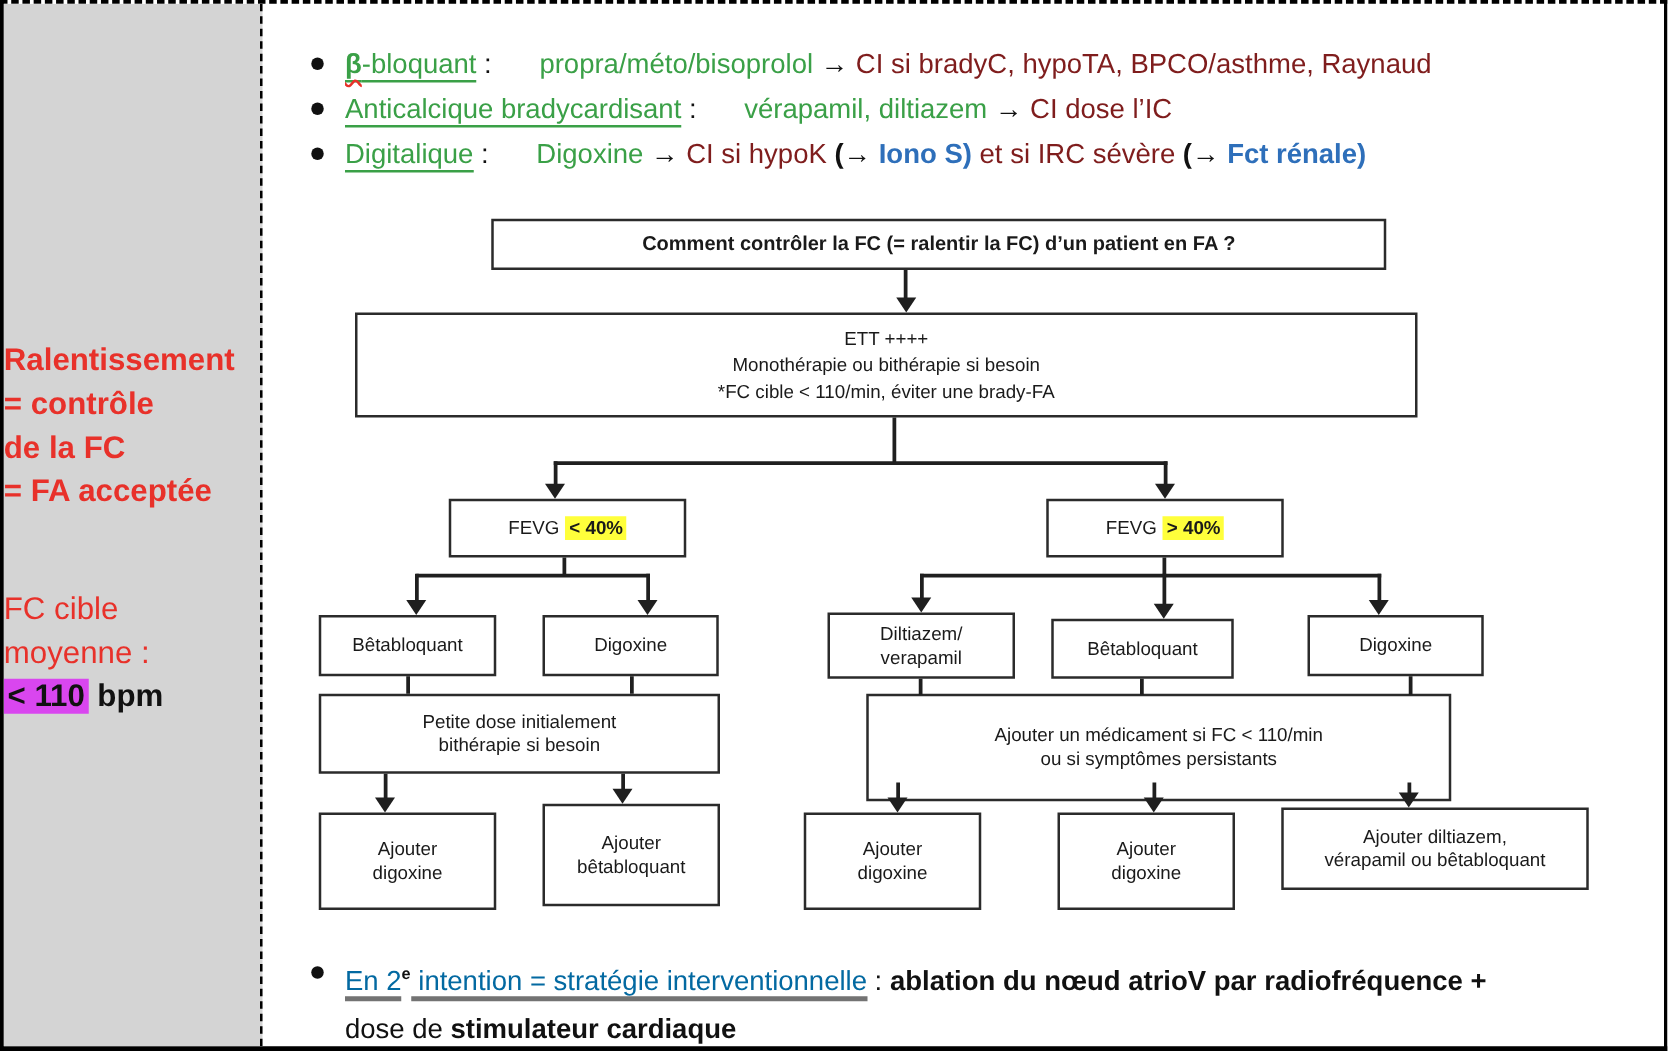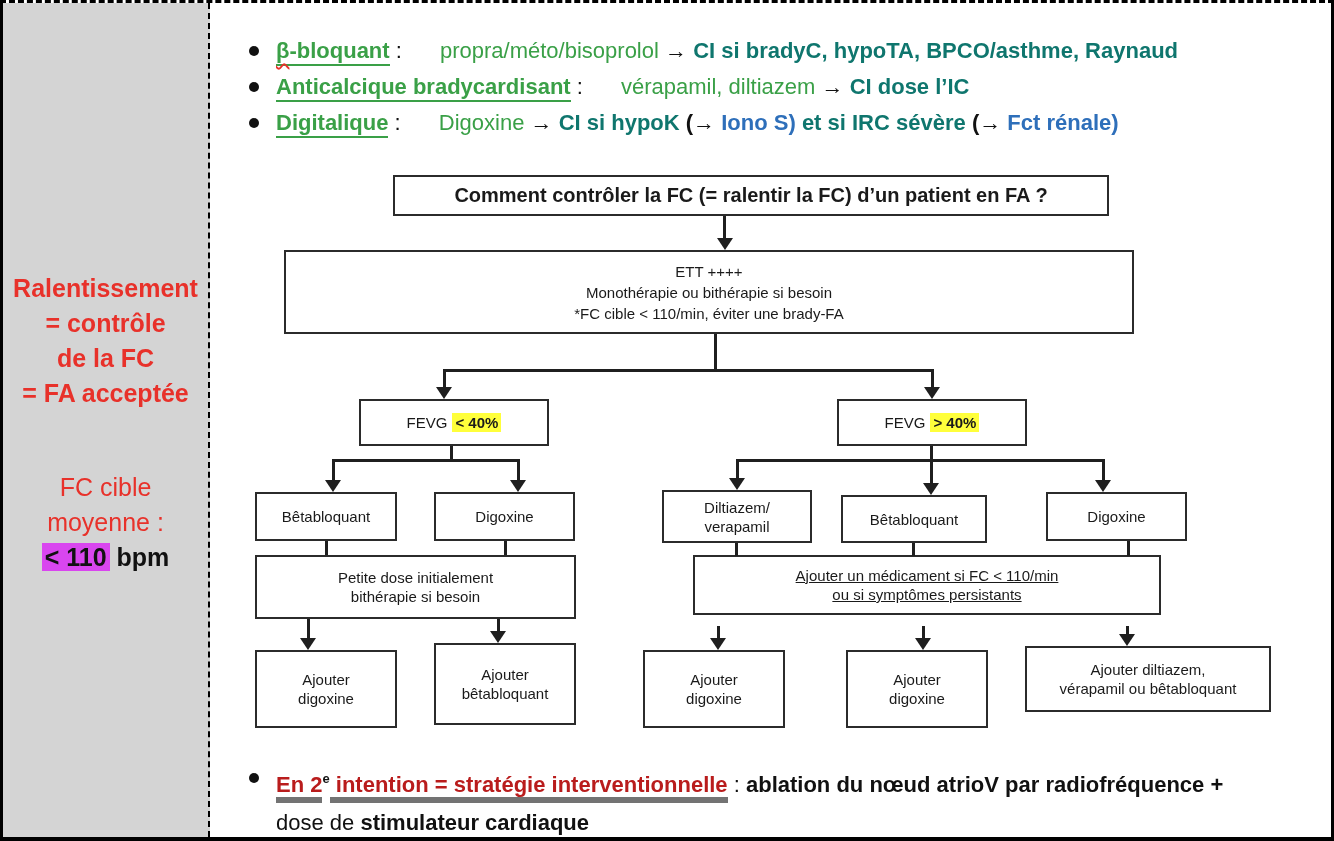--- a/index.html
+++ b/index.html
@@ -5,62 +5,62 @@
   html,body{margin:0;padding:0;background:#fff;}
   .page{
     position:relative;width:1334px;height:841px;box-sizing:border-box;
     background:#fff;font-family:"Liberation Sans",sans-serif;overflow:hidden;
     border-top:3px dashed #000;border-left:3px solid #000;
     border-right:3px solid #000;border-bottom:4px solid #000;
   }
   
   .sidebar{position:absolute;left:0;top:0;bottom:0;width:205px;background:#d4d4d4;
            border-right:2px dashed #000;}
-  .sb-block{position:absolute;left:0;right:0;text-align:center;white-space:pre-line;}
+  .sb-block{position:absolute;left:0;right:0;white-space:pre-line;}
   .sb1{top:268px;color:#e8312a;font-weight:700;font-size:25px;line-height:35px;}
   .sb2{top:467px;color:#e8312a;font-weight:400;font-size:25px;line-height:35px;}
   .sb3{top:537px;color:#111;font-weight:700;font-size:25px;line-height:35px;}
   .hl{background:#d946ef;padding:0 3px;}
   
   .bullets{position:absolute;left:246px;top:30px;}
   .brow{display:flex;align-items:flex-start;line-height:36px;font-size:22px;white-space:pre;}
   .dot{flex:0 0 auto;width:10px;height:10px;border-radius:50%;background:#111;margin:13px 17px 0 0;}
   .btxt{white-space:pre-wrap;}
   .bottom-bullet{position:absolute;left:246px;top:757px;width:1078px;display:flex;
                  align-items:flex-start;font-size:22px;line-height:38px;}
   
   .seg-g{color:#3aa047;margin-left:32px;}
-  .seg-gu{color:#3aa047;font-weight:700;border-bottom:2px solid #3aa047;padding-bottom:1px;}
+  .seg-gu{color:#3aa047;font-weight:400;border-bottom:2px solid #3aa047;padding-bottom:1px;}
   .seg-guw{color:#3aa047;font-weight:700;border-bottom:2px solid #3aa047;padding-bottom:1px;
            text-decoration:underline wavy #e8312a 2px;text-underline-offset:5px;}
   .seg-ar{color:#111;font-weight:700;}
-  .seg-r{color:#0f766e;font-weight:bold;}
+  .seg-r{color:#7f1d1d;}
   .seg-bb{color:#2e6fba;font-weight:700;}
   .seg-bk{color:#111;}
   .seg-b{color:#111;font-weight:700;}
   .seg-n{color:#111;}
-  .seg-bu{color:#b91c1c;font-weight:700;border-bottom:6px solid #737373;padding-bottom:0;}
+  .seg-bu{color:#0369a1;font-weight:400;border-bottom:4px solid #737373;padding-bottom:0;}
   .seg-busup{color:#111;font-weight:700;font-size:13px;vertical-align:9px;}
   
   .fbox{position:absolute;box-sizing:border-box;border:2px solid #2b2b2b;background:#fff;
         display:flex;align-items:center;justify-content:center;text-align:center;
         font-size:15px;color:#1a1a1a;white-space:pre-line;line-height:19px;}
-  #fb-title{left:390px;top:172px;width:716px;height:41px;font-weight:700;font-size:20px;}
+  #fb-title{left:390px;top:172px;width:716px;height:41px;font-weight:700;font-size:16px;}
   #fb-ett{left:281px;top:247px;width:850px;height:84px;line-height:21px;}
   #fb-fevg-l{left:356px;top:396px;width:190px;height:47px;}
   #fb-fevg-r{left:834px;top:396px;width:190px;height:47px;}
   .fevg-pre{margin-right:5px;}
   .fevg-val{font-weight:700;background:#ffff3b;padding:0 3px;}
   #fb-bb-l{left:252px;top:489px;width:142px;height:49px;}
   #fb-dig-l{left:431px;top:489px;width:141px;height:49px;}
   #fb-dilt{left:659px;top:487px;width:150px;height:53px;}
   #fb-bb-r{left:838px;top:492px;width:146px;height:48px;}
   #fb-dig-r{left:1043px;top:489px;width:141px;height:49px;}
   #fb-petite{left:252px;top:552px;width:321px;height:64px;}
-  #fb-ajmed{left:690px;top:552px;width:468px;height:60px;text-decoration:underline;}
+  #fb-ajmed{left:690px;top:552px;width:468px;height:86px;}
   #fb-ajdig1{left:252px;top:647px;width:142px;height:78px;}
   #fb-ajbb{left:431px;top:640px;width:142px;height:82px;}
   #fb-ajdig2{left:640px;top:647px;width:142px;height:78px;}
   #fb-ajdig3{left:843px;top:647px;width:142px;height:78px;}
   #fb-ajdilt{left:1022px;top:643px;width:246px;height:66px;}
   .vl{position:absolute;width:3px;background:#1f1f1f;}
   .hl2{position:absolute;height:3px;background:#1f1f1f;}
   .ah{position:absolute;width:0;height:0;border-left:8px solid transparent;
       border-right:8px solid transparent;border-top:12px solid #1f1f1f;}
 </style>

